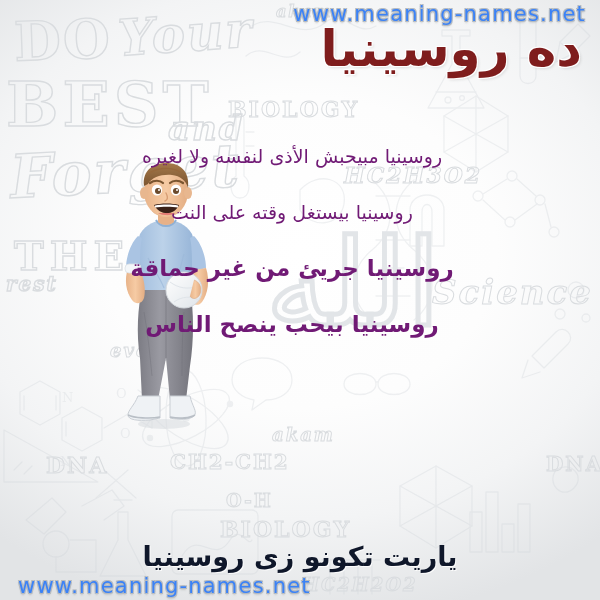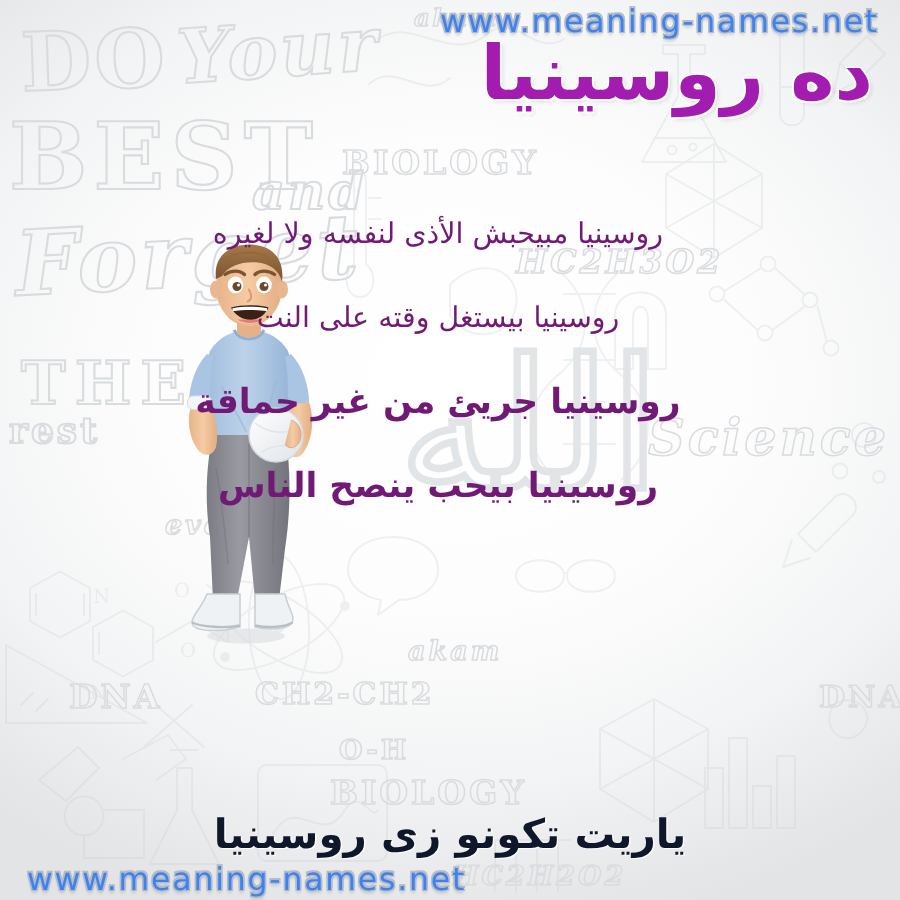--- a/index.html
+++ b/index.html
@@ -44,21 +44,21 @@
     white-space: nowrap;
     pointer-events: none;
     user-select: none;
   }
   .pw-do      { left: 14px;  top: 8px;   font-size: 54px; transform: rotate(-2deg); }
   .pw-your    { left: 118px; top: 4px;   font-size: 50px; font-style: italic; transform: rotate(-4deg); }
   .pw-best    { left: 6px;   top: 68px;  font-size: 62px; letter-spacing: 4px; }
   .pw-and     { left: 168px; top: 108px;  font-size: 34px; font-style: italic; }
   .pw-forget  { left: 10px;  top: 136px; font-size: 60px; font-style: italic; transform: rotate(-3deg); }
   .pw-the     { left: 14px;  top: 232px; font-size: 40px; letter-spacing: 6px; }
-  .pw-rest    { left: 6px;   top: 272px; font-size: 24px; }
+  .pw-rest    { left: 6px;   top: 272px; font-size: 20px; font-style: italic; }
   .pw-biology { left: 228px; top: 96px;  font-size: 22px; letter-spacing: 2px; -webkit-text-stroke-width: 1px; }
   .pw-science { left: 432px; top: 272px; font-size: 34px; font-style: italic; -webkit-text-stroke-width: 1px; }
   .pw-biology2{ left: 220px; top: 516px; font-size: 22px; letter-spacing: 2px; -webkit-text-stroke-width: 1px; }
   .pw-dna     { left: 46px;  top: 452px; font-size: 22px; -webkit-text-stroke-width: 1px; }
   .pw-akam    { left: 272px; top: 424px; font-size: 18px; font-style: italic; -webkit-text-stroke-width: 1px; }
   .pw-akam2   { left: 276px; top: 2px;   font-size: 16px; font-style: italic; -webkit-text-stroke-width: 1px; }
   .pw-ever    { left: 110px; top: 340px; font-size: 18px; font-style: italic; -webkit-text-stroke-width: 1px; }
   .pw-hc      { left: 344px; top: 162px; font-size: 22px; font-style: italic; -webkit-text-stroke-width: 1px; }
   .pw-hc2     { left: 276px; top: 574px; font-size: 18px; font-style: italic; padding-left: 26px; -webkit-text-stroke-width: 1px; }
   .pw-ch      { left: 170px; top: 450px; font-size: 20px; -webkit-text-stroke-width: 1px; }
@@ -96,21 +96,21 @@
 
   
   .title {
     position: absolute;
     right: 18px;
     top: 18px;
     font-family: "DejaVu Sans", sans-serif;
     font-weight: bold;
     font-size: 50px;
     line-height: 1.25;
-    color: #a21caf;
+    color: #7f1d1d;
     direction: rtl;
     white-space: nowrap;
     text-shadow:
       -1px -1px 0 #ffffff,  1px -1px 0 #ffffff,
       -1px  1px 0 #ffffff,  1px  1px 0 #ffffff,
        2px  2px 3px rgba(0,0,0,0.10);
   }
 
   
   .phrases {

